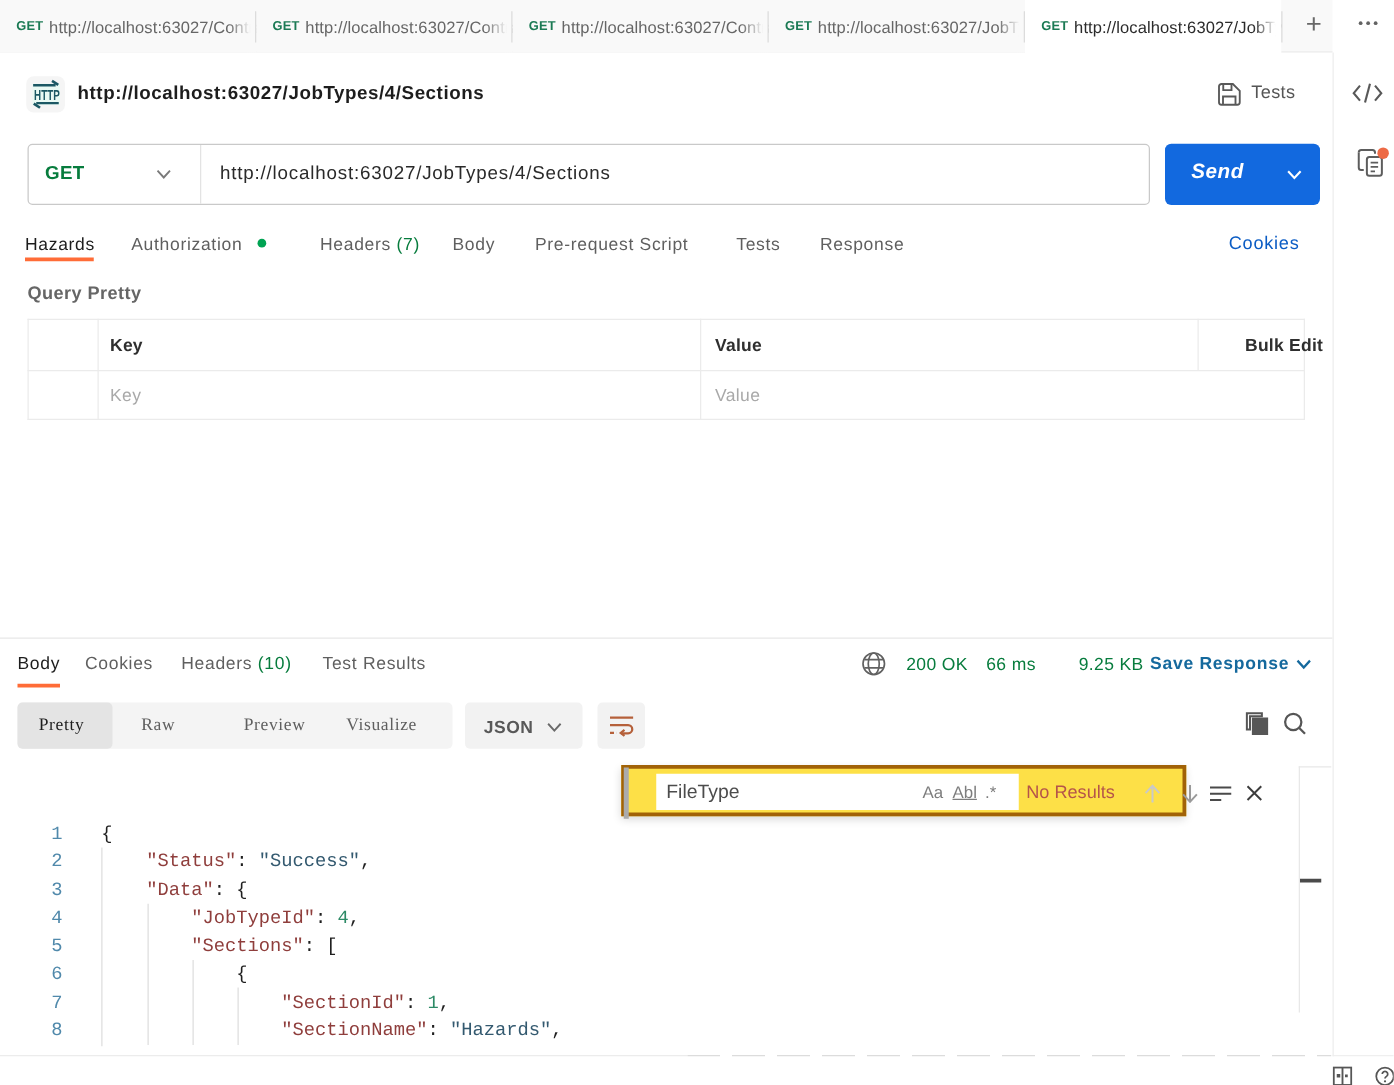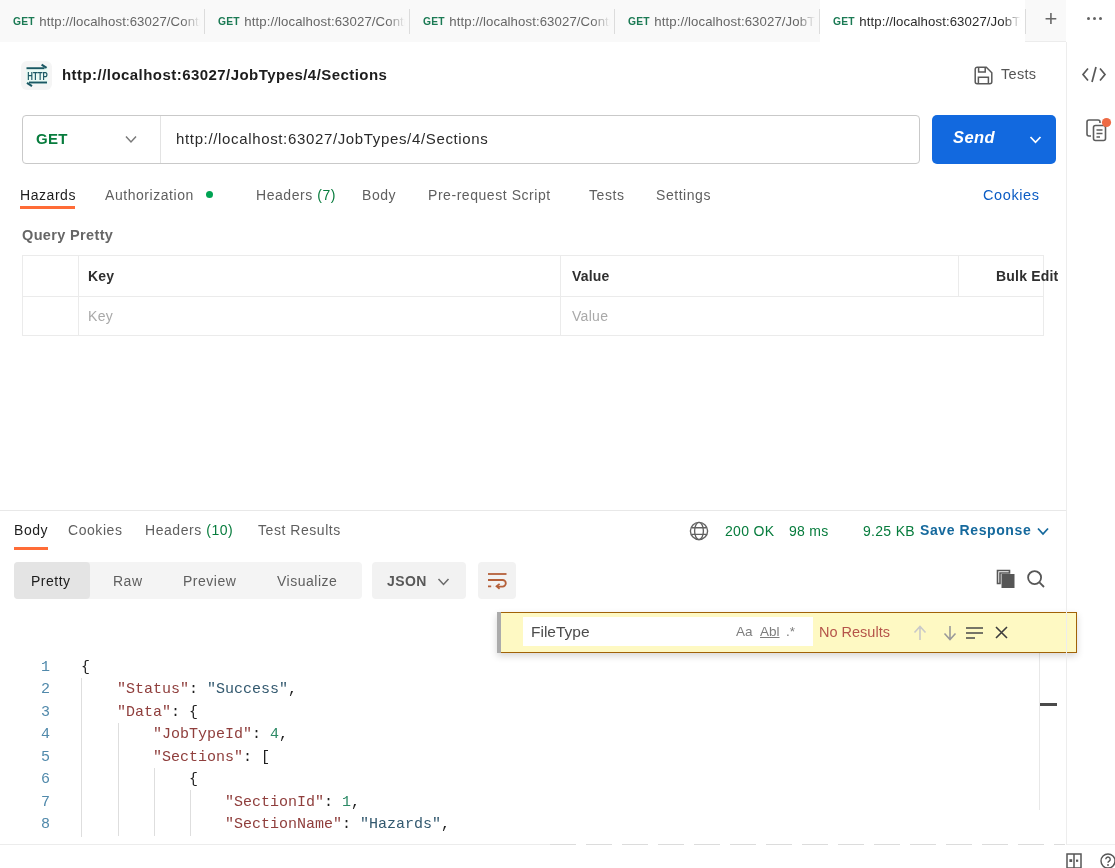--- a/index.html
+++ b/index.html
@@ -57,37 +57,37 @@
   .btab { position:absolute; top:522px; font-size:14px; color:#5f5f5f; letter-spacing:0.55px; }
   .btab.on { color:#1d1d1d; }
   #body-under { left:14px; top:547px; width:34px; height:2.5px; background:#ff6c37; }
   .grn { color:#077c3d; }
   .meta { position:absolute; top:523px; font-size:14px; letter-spacing:0.3px; }
   #saveresp { left:920px; top:522px; font-size:14px; font-weight:bold; color:#15699d; letter-spacing:0.6px; }
 
   
   #segs { left:14px; top:562px; width:348px; height:37px; background:#f4f4f4; border-radius:4px; }
   #seg-pretty { left:14px; top:562px; width:76px; height:37px; background:#e4e4e4; border-radius:4px; }
-  .seg { position:absolute; top:573px; font-size:14px; color:#5f5f5f; letter-spacing:0.5px; }
+  .seg { position:absolute; top:573px; font-size:14px; color:#5f5f5f; letter-spacing:0.5px;font-family:Liberation Serif, serif; }
   .seg.on { color:#1d1d1d; }
   #jsonbox { left:372px; top:562px; width:94px; height:37px; background:#f2f2f2; border-radius:4px; }
   #jsontxt { left:387px; top:573px; font-size:14px; font-weight:bold; color:#585858; letter-spacing:0.4px; }
   #wrapbox { left:478px; top:562px; width:38px; height:37px; background:#f2f2f2; border-radius:4px; }
 
   
   #code { left:0px; top:656.5px; width:1040px; height:182px; overflow:hidden;
           font-family:"Liberation Mono",monospace; font-size:15px; line-height:22.5px; white-space:pre; }
   .gut { position:absolute; width:50px; text-align:right; color:#5089ab; }
   .cl { position:absolute; left:81px; }
   .k { color:#8f3e3c; } .s { color:#33596f; } .n { color:#2d8a66; } .p { color:#1f1f1f; }
   .guide { position:absolute; width:1px; background:#dedede; }
 
   
-  #spanel { left:497px; top:612px; width:580px; height:41px; background:#fef9c3;
-            border:1px solid #a16207; box-shadow:0 3px 7px rgba(0,0,0,0.16); }
+  #spanel { left:497px; top:612px; width:452px; height:41px; background:#fde047;
+            border:3px solid #a16207; box-shadow:0 3px 7px rgba(0,0,0,0.16); }
   #sgrip { position:absolute; left:-1px; top:-1px; width:3.5px; height:41px; background:#ababab; }
   #sinput { position:absolute; left:25px; top:4px; width:290px; height:29px; background:#fff; }
   #stext { position:absolute; left:33px; top:10px; font-size:15.5px; color:#4c4c4c; }
   .sic { position:absolute; top:11px; font-size:13.5px; color:#7d7d7d; }
   #noresults { position:absolute; left:321px; top:11px; font-size:14.5px; color:#b5544a; }
 
   
   #ann-v { left:1038.5px; top:613px; width:1px; height:197px; background:#e8e8e8; }
   #ann-h { left:1038.5px; top:613px; width:26px; height:1px; background:#e8e8e8; }
   #ann-dash { left:1040px; top:703px; width:17px; height:3px; background:#4a4a4a; }
@@ -170,21 +170,21 @@
       <path d="M1.5 1 L6.5 6.3 L11.5 1" stroke="#fff" stroke-width="1.7" fill="none"></path>
     </svg>
 
   <div class="rtab on" style="left:20px">Hazards</div>
   <div class="rtab" style="left:105px">Authorization</div>
   <div class="abs" id="authdot"></div>
   <div class="rtab" style="left:256px">Headers <span class="grn">(7)</span></div>
   <div class="rtab" style="left:362px">Body</div>
   <div class="rtab" style="left:428px">Pre-request Script</div>
   <div class="rtab" style="left:589px">Tests</div>
-  <div class="rtab" style="left:656px">Settings</div>
+  <div class="rtab" style="left:656px">Response</div>
   <div class="abs" id="params-under"></div>
   <div class="abs" id="cookies">Cookies</div>
 
   <div class="abs" id="qp">Query Pretty</div>
   <div class="abs" id="ptable"></div>
   <div class="abs tl" style="left:22px; top:255px; width:1px; height:81px"></div>
   <div class="abs tl" style="left:1043px;top:255px; width:1px; height:81px"></div>
   <div class="abs tl" style="left:78px; top:255px; width:1px; height:81px"></div>
   <div class="abs tl" style="left:560px;top:255px; width:1px; height:81px"></div>
   <div class="abs tl" style="left:958px;top:255px; width:1px; height:41px"></div>
@@ -200,32 +200,32 @@
   <div class="btab" style="left:68px">Cookies</div>
   <div class="btab" style="left:145px">Headers <span class="grn">(10)</span></div>
   <div class="btab" style="left:258px">Test Results</div>
   <div class="abs" id="body-under"></div>
   <svg class="abs" style="left:689px;top:521px" width="20" height="20" viewBox="0 0 20 20" fill="none" stroke="#616161" stroke-width="1.35">
     <circle cx="10" cy="10" r="8.6"></circle>
     <ellipse cx="10" cy="10" rx="4.4" ry="8.6"></ellipse>
     <path d="M2.5 6.7 H17.5 M2.5 13.3 H17.5"></path>
   </svg>
   <div class="meta grn" style="left:725px">200 OK</div>
-  <div class="meta grn" style="left:789px">98 ms</div>
+  <div class="meta grn" style="left:789px">66 ms</div>
   <div class="meta grn" style="left:863px">9.25 KB</div>
   <div class="abs" id="saveresp">Save Response</div>
   <svg class="abs" style="left:1036px;top:527px" width="14" height="9" viewBox="0 0 14 9">
       <path d="M2 1.5 L7 7 L12 1.5" stroke="#15699d" stroke-width="1.8" fill="none"></path>
     </svg>
 
   <div class="abs" id="segs"></div>
   <div class="abs" id="seg-pretty"></div>
   <div class="seg on" style="left:31px">Pretty</div>
   <div class="seg" style="left:113px">Raw</div>
-  <div class="seg" style="left:183px">Preview</div>
+  <div class="seg" style="left:195px">Preview</div>
   <div class="seg" style="left:277px">Visualize</div>
   <div class="abs" id="jsonbox"></div>
   <div class="abs" id="jsontxt">JSON</div>
   <svg class="abs" style="left:437px;top:578px" width="13" height="8" viewBox="0 0 13 8">
       <path d="M1.5 1 L6.5 6.5 L11.5 1" stroke="#6a6a6a" stroke-width="1.5" fill="none"></path>
     </svg>
   <div class="abs" id="wrapbox"></div>
   <svg class="abs" style="left:487px;top:571px" width="21" height="20" viewBox="0 0 21 20" fill="none" stroke="#b5603a" stroke-width="1.8">
     <path d="M1 3 H19.5"></path>
     <path d="M1 9 H15.5 a3.3 3.3 0 0 1 0 6.6 H10"></path>

